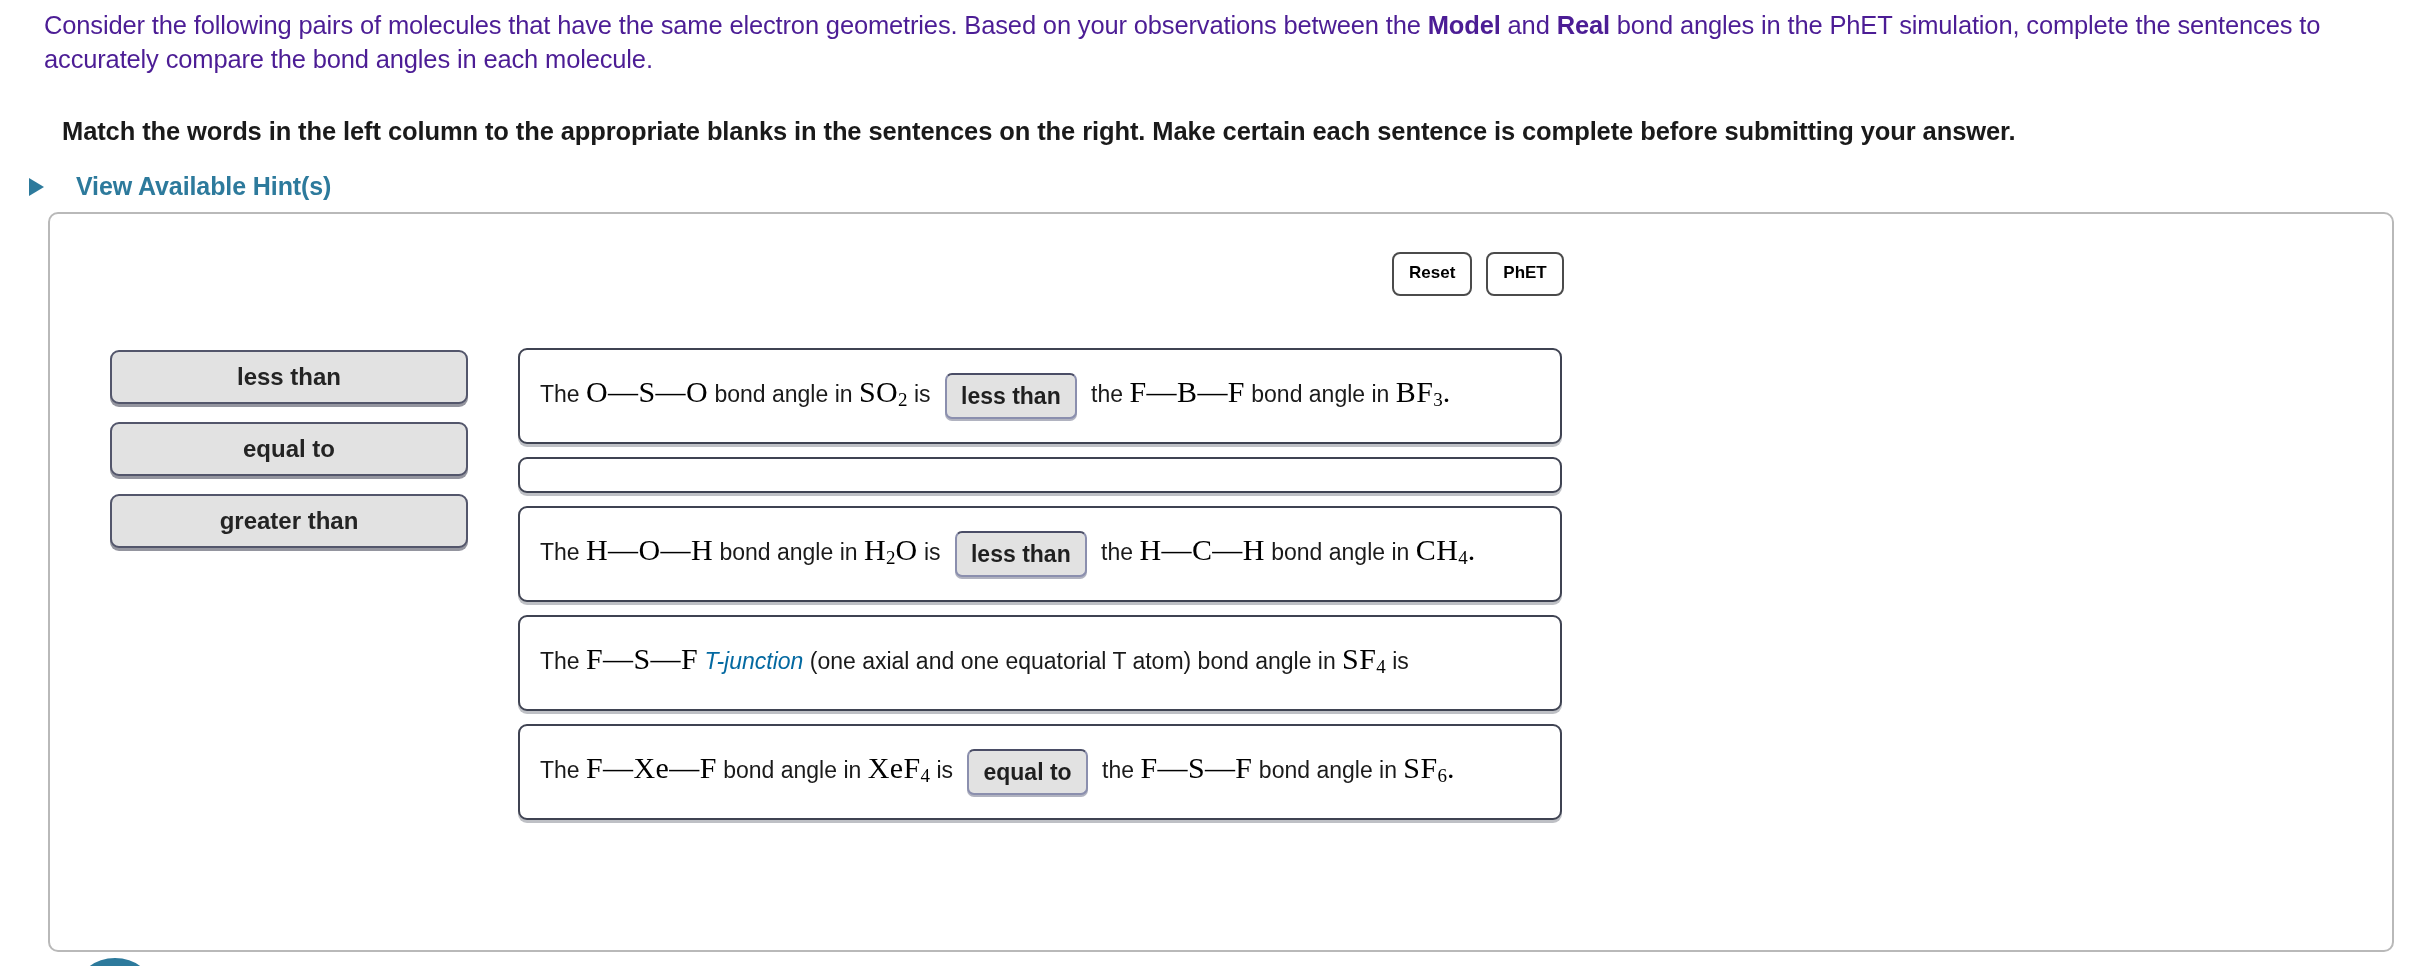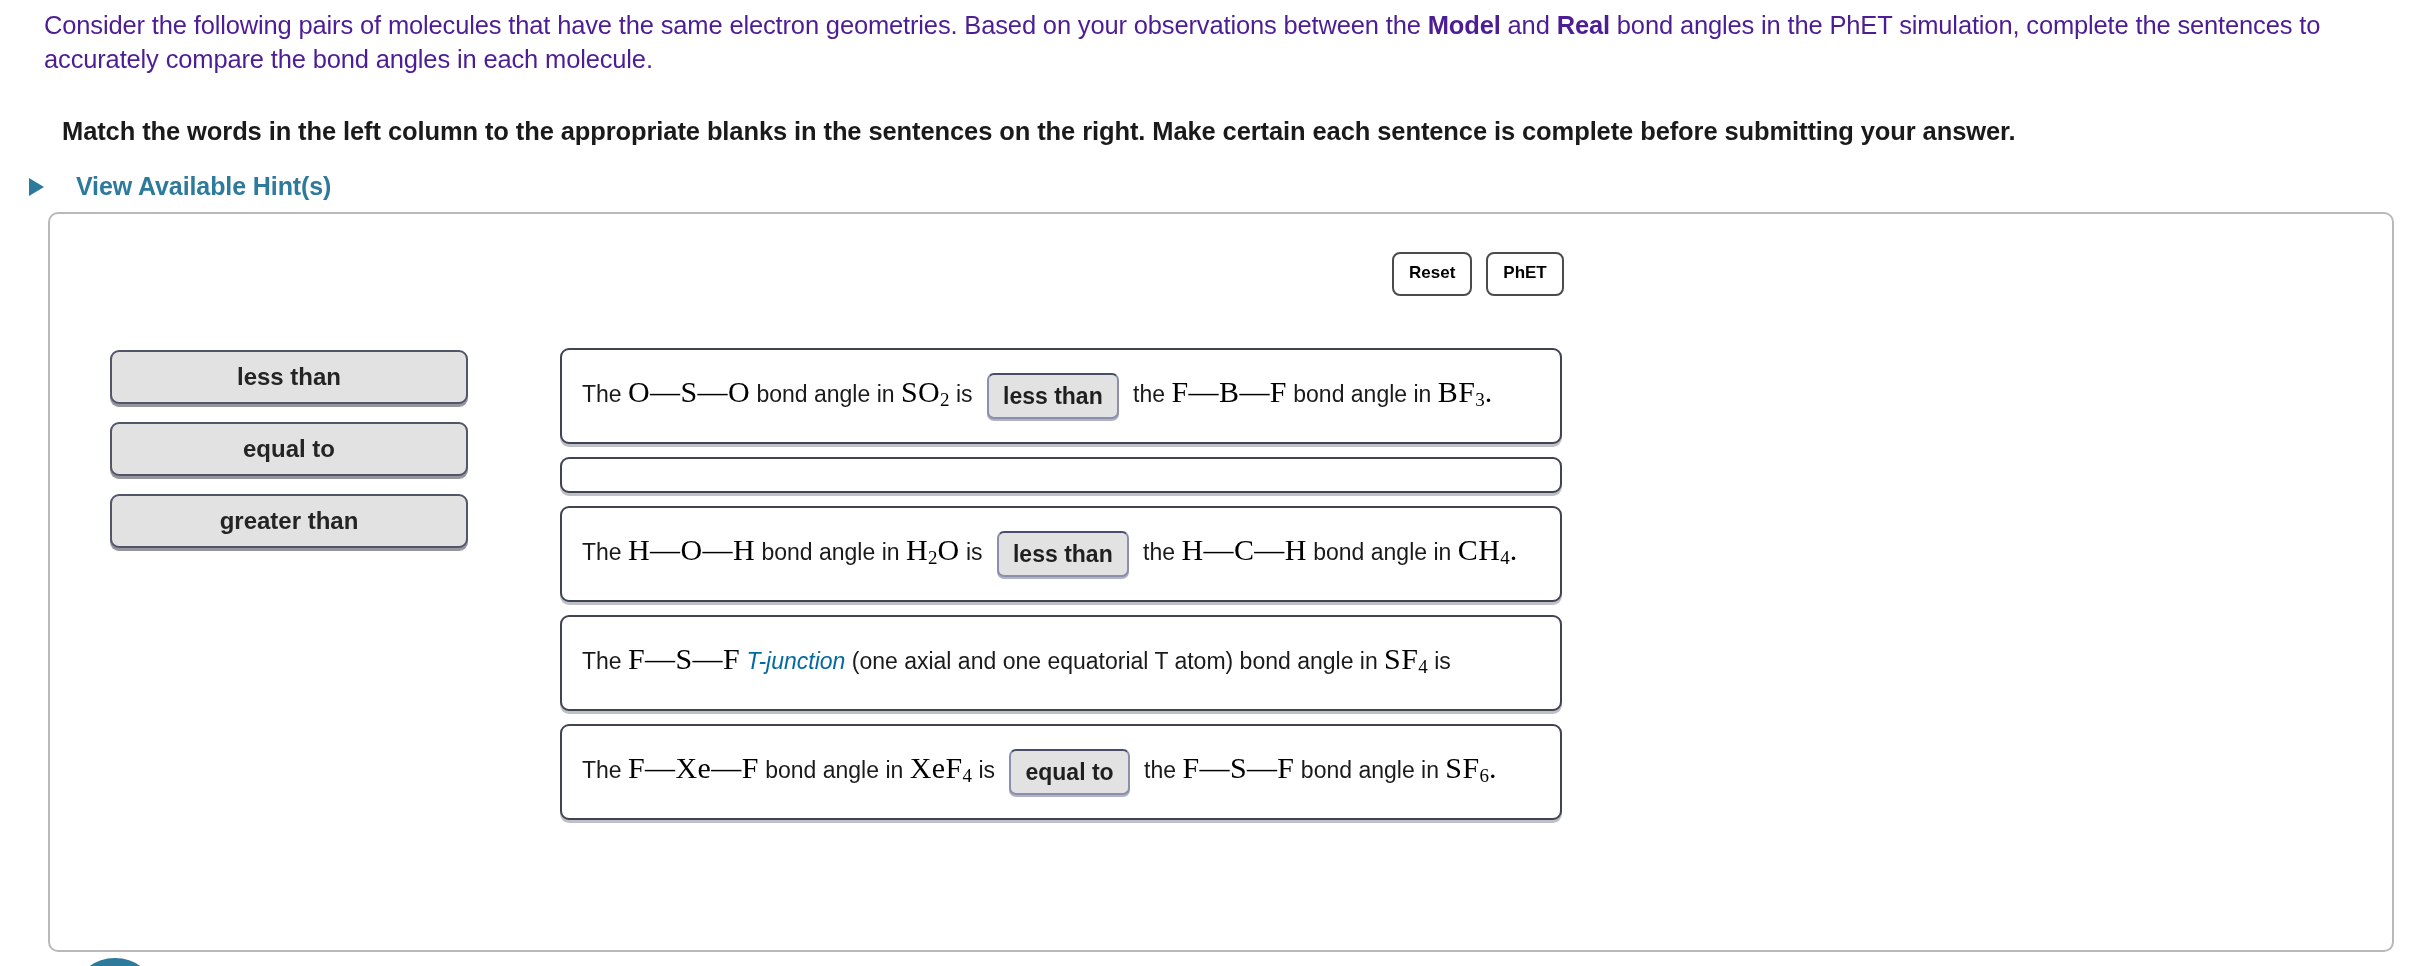--- a/index.html
+++ b/index.html
@@ -144,21 +144,20 @@
   .sentence-box {
     border: 2px solid #3f4352;
     border-radius: 9px;
     background: #ffffff;
     box-shadow: 0 3px 0 0 rgba(70,74,90,0.35);
     padding: 16px 16px 16px 20px;
     box-sizing: border-box;
     font-size: 24px;
     line-height: 52px;
     color: #111;
-    margin-left: 42px;
   }
   .sentence-box .line { display: block; }
 
   .txt {
     font-family: "Liberation Sans", sans-serif;
     font-size: 23px;
     color: #1a1a1a;
   }
   .ital {
     font-family: "Liberation Sans", sans-serif;

